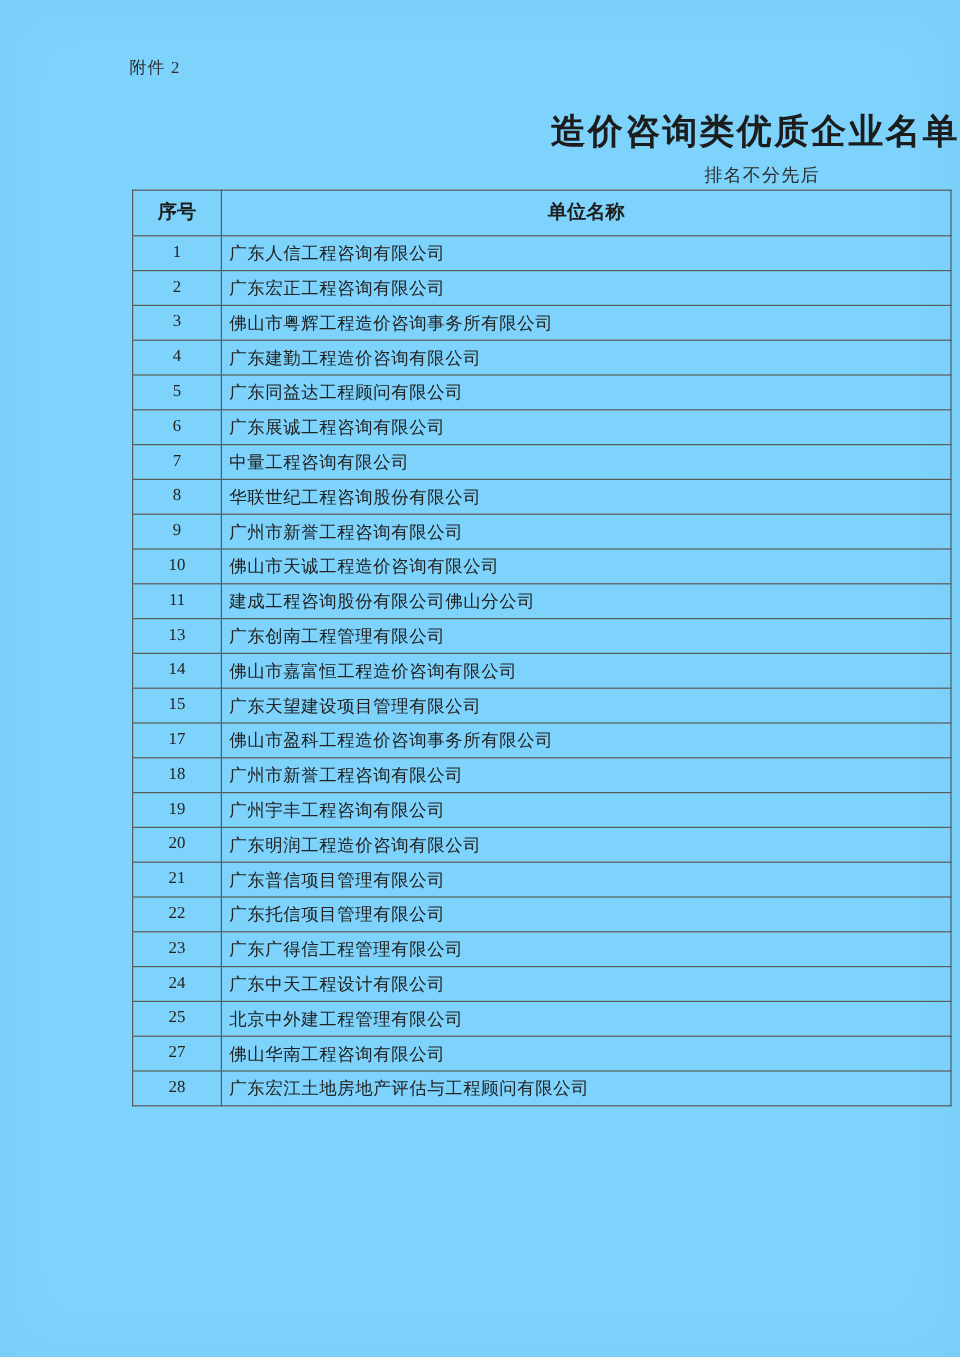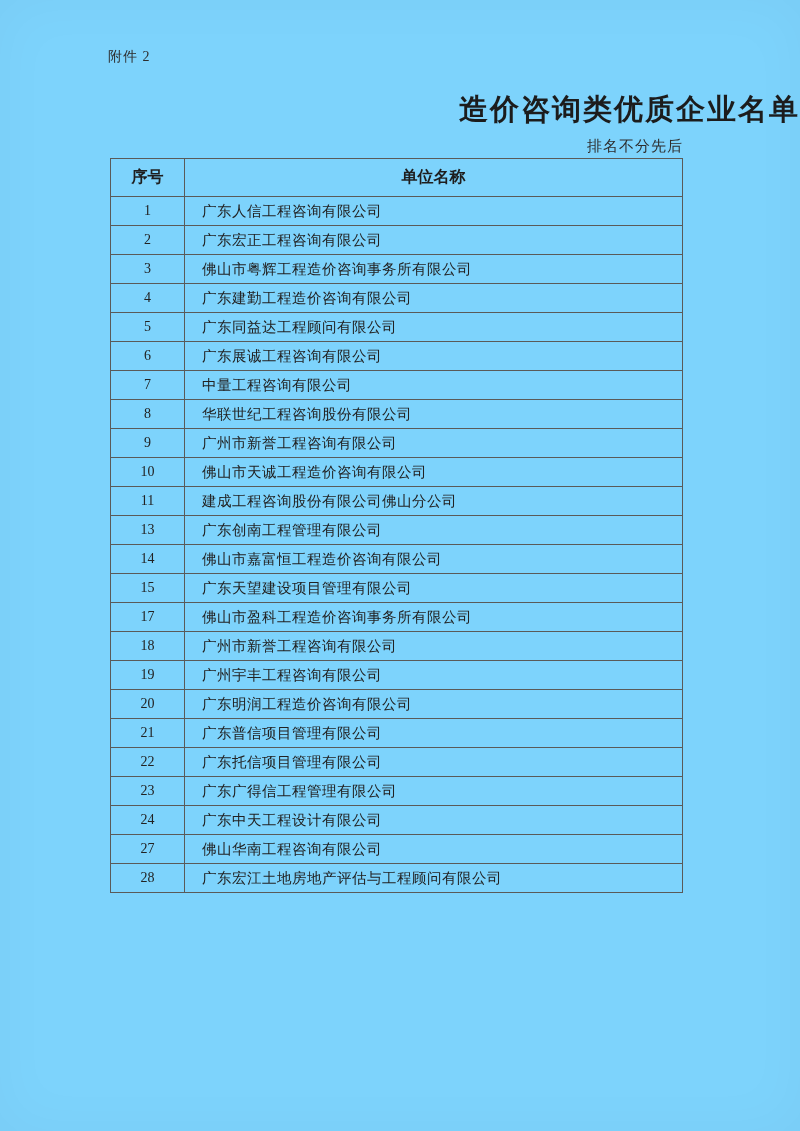--- a/index.html
+++ b/index.html
@@ -46,21 +46,21 @@
     text-align: right;
     font-size: 15px;
     letter-spacing: 1px;
     color: #2d2d2d;
   }
 
   table.company-table {
     position: absolute;
     left: 110px;
     top: 158px;
-    width: 573px;
+    width: 683px;
     border-collapse: collapse;
     table-layout: fixed;
   }
   .company-table th,
   .company-table td {
     border: 1px solid #5a5a58;
     color: #222;
   }
   .company-table th {
     height: 38px;
@@ -74,21 +74,21 @@
     height: 29px;
     font-size: 14.5px;
     vertical-align: middle;
   }
   .company-table col.col-no { width: 74px; }
   .company-table td.cell-no {
     text-align: center;
     font-size: 14px;
   }
   .company-table td.cell-name {
-    padding-left: 17px;
+    padding-left: 6px;
     text-align: left;
     letter-spacing: 0.5px;
   }
 </style>
 </head>
 <body>
 
 <div class="page">
 
   <div class="attachment-label">附件 2</div>
@@ -192,20 +192,24 @@
       </tr>
         <tr>
         <td class="cell-no">23</td>
         <td class="cell-name">广东广得信工程管理有限公司</td>
       </tr>
         <tr>
         <td class="cell-no">24</td>
         <td class="cell-name">广东中天工程设计有限公司</td>
       </tr>
         <tr>
+        <td class="cell-no">25</td>
+        <td class="cell-name">北京中外建工程管理有限公司</td>
+      </tr>
+        <tr>
         <td class="cell-no">27</td>
         <td class="cell-name">佛山华南工程咨询有限公司</td>
       </tr>
         <tr>
         <td class="cell-no">28</td>
         <td class="cell-name">广东宏江土地房地产评估与工程顾问有限公司</td>
       </tr>
       </tbody>
   </table>
 

